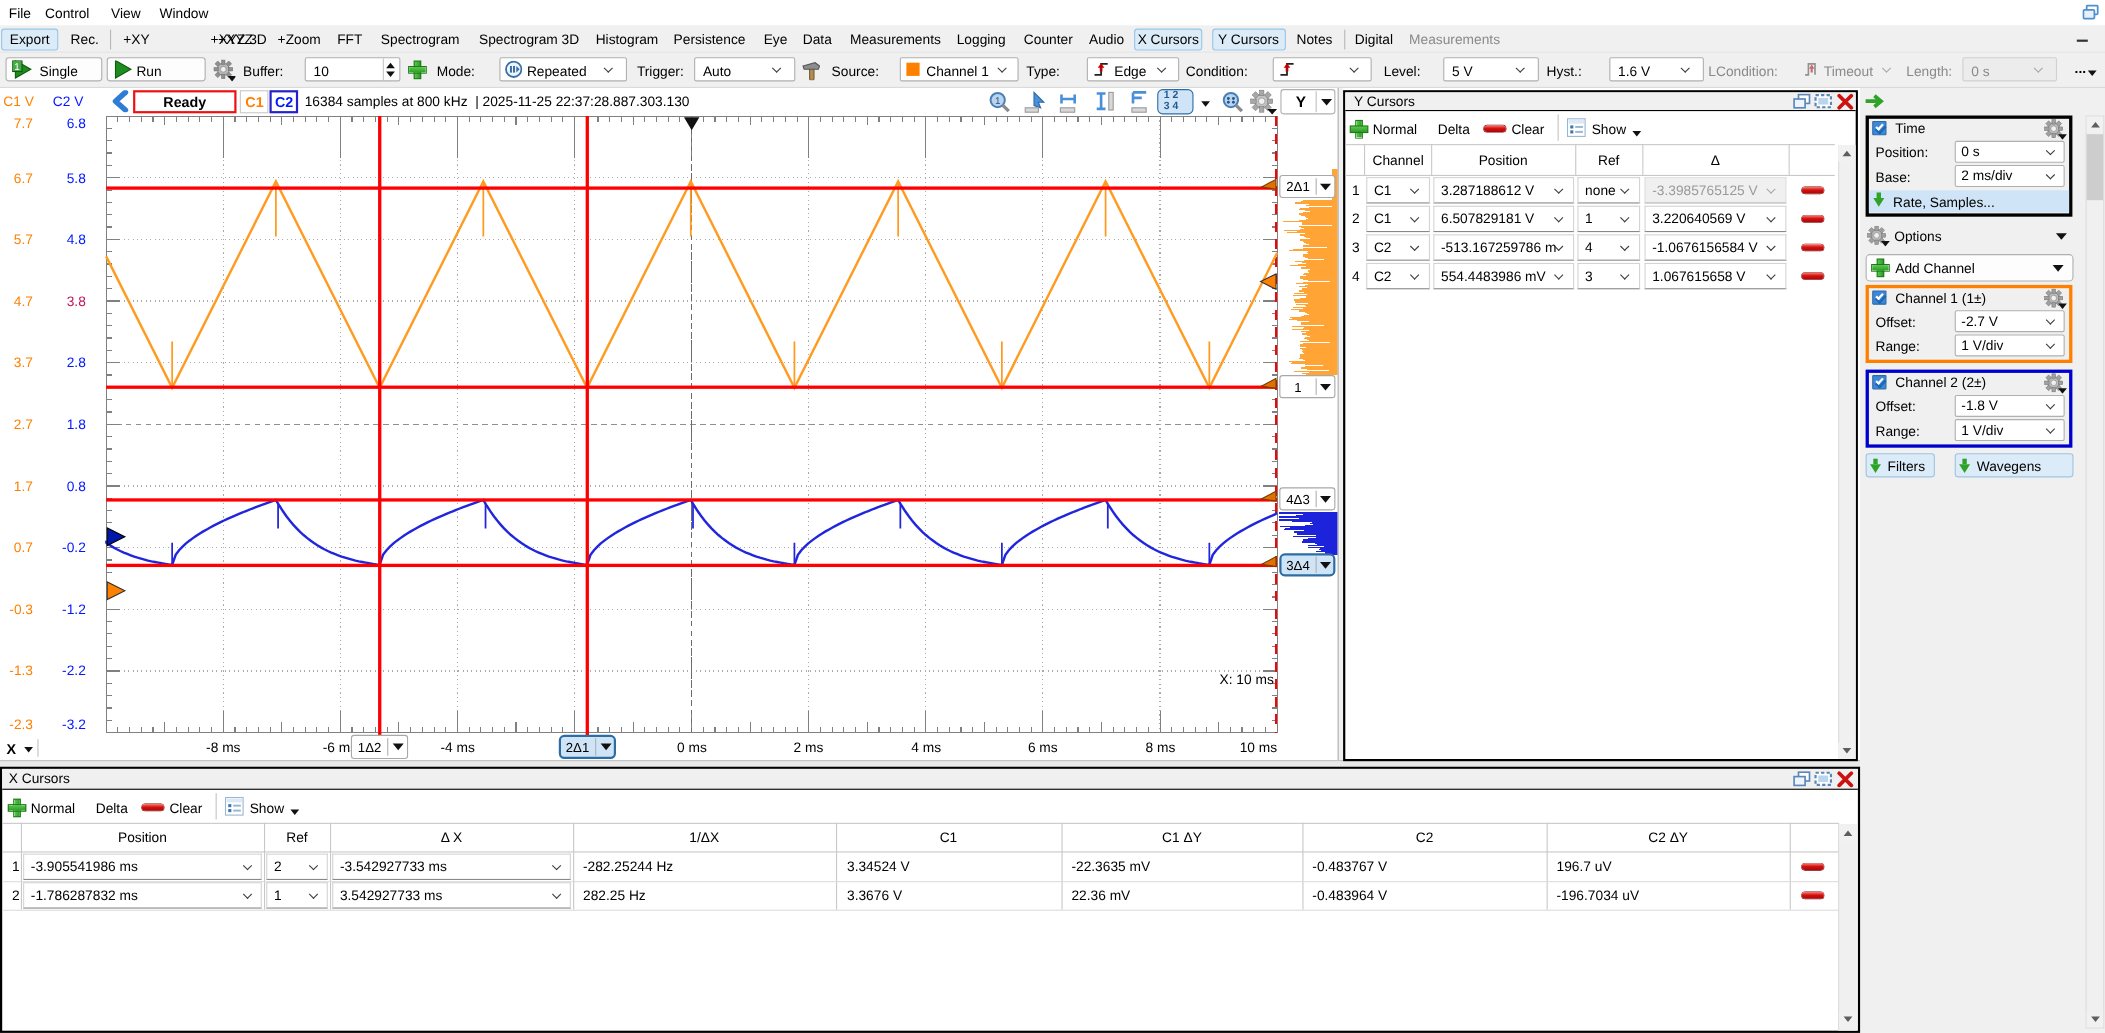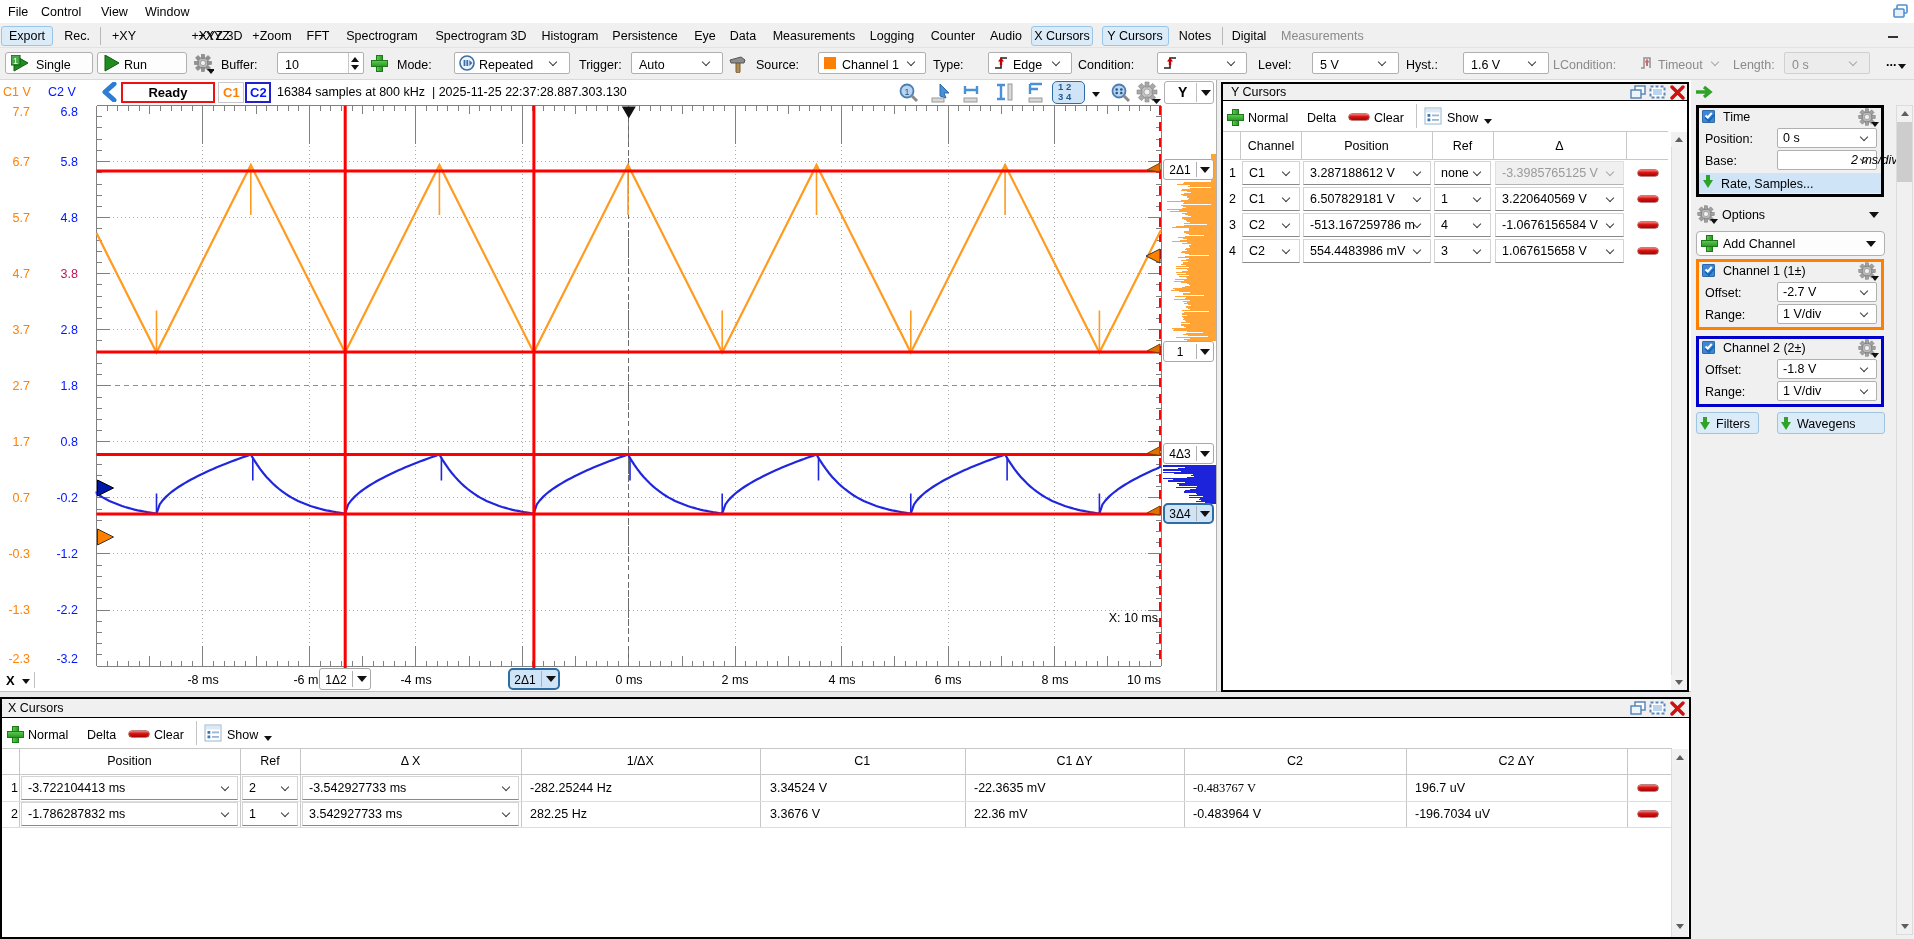--- a/index.html
+++ b/index.html
@@ -984,21 +984,21 @@
     </g>
     <polygon points="13,14 21,14 17,19" fill="#111"></polygon>
   </svg>
 
 <div class="txt" style="left:1705px;top:132px;">Position:</div>
 <div class="combo" style="left:1777px;top:128px;width:100px;height:20px;"></div>
 <div class="txt" style="left:1783px;top:131px;">0 s</div>
 <div class="chev" style="left:1861px;top:134px;"></div>
 <div class="txt" style="left:1705px;top:154px;">Base:</div>
 <div class="combo" style="left:1777px;top:150px;width:100px;height:20px;"></div>
-<div class="txt" style="left:1851px;top:153px;font-style:italic;">2 ms/div</div>
+<div class="txt" style="left:1783px;top:153px;">2 ms/div</div>
 <div class="chev" style="left:1861px;top:156px;"></div>
 <div class="abs" style="left:1699px;top:173px;width:182px;height:20px;background:#cfe4f6;"></div>
 <div class="gdown" style="left:1703px;top:180px;"></div>
 <div class="gdstem" style="left:1706px;top:175px;"></div>
 <div class="txt" style="left:1721px;top:177px;">Rate, Samples...</div>
 <svg class="abs" style="left:1697px;top:205px;" width="22" height="19">
     <g fill="#a0a0a0" stroke="#757575" stroke-width="0.5">
       <circle cx="9" cy="9" r="5.6" fill="#bcbcbc"></circle>
       <rect x="7.4" y="0.8" width="3.2" height="4"></rect>
       <rect x="7.4" y="13.2" width="3.2" height="4"></rect>
@@ -1137,30 +1137,30 @@
 <div class="vline" style="left:240px;top:748px;height:79px;"></div>
 <div class="vline" style="left:300px;top:748px;height:79px;"></div>
 <div class="vline" style="left:521px;top:748px;height:79px;"></div>
 <div class="vline" style="left:759.5px;top:748px;height:79px;"></div>
 <div class="vline" style="left:965px;top:748px;height:79px;"></div>
 <div class="vline" style="left:1184px;top:748px;height:79px;"></div>
 <div class="vline" style="left:1406px;top:748px;height:79px;"></div>
 <div class="vline" style="left:1627px;top:748px;height:79px;"></div>
 <div class="vline" style="left:1671px;top:748px;height:79px;"></div>
 <div class="txt" style="left:11px;top:781px;">1</div>
-<div class="fld" style="left:21px;top:776px;width:217px;height:24px;">-3.722104413 ms</div>
+<div class="fld" style="left:21px;top:776px;width:217px;height:24px;">-3.905541986 ms</div>
 <div class="chev" style="left:222px;top:784px;"></div>
 <div class="fld" style="left:242px;top:776px;width:56px;height:24px;">2</div>
 <div class="chev" style="left:282px;top:784px;"></div>
 <div class="fld" style="left:302px;top:776px;width:217px;height:24px;">-3.542927733 ms</div>
 <div class="chev" style="left:503px;top:784px;"></div>
 <div class="txt" style="left:530px;top:781px;">-282.25244 Hz</div>
 <div class="txt" style="left:770px;top:781px;">3.34524 V</div>
 <div class="txt" style="left:974px;top:781px;">-22.3635 mV</div>
-<div class="txt" style="left:1193px;top:781px;font-family:Liberation Serif, serif;">-0.483767 V</div>
+<div class="txt" style="left:1193px;top:781px;">-0.483767 V</div>
 <div class="txt" style="left:1415px;top:781px;">196.7 uV</div>
 <div class="pill" style="left:1638px;top:785px;"></div>
 <div class="txt" style="left:11px;top:807px;">2</div>
 <div class="fld" style="left:21px;top:802px;width:217px;height:24px;">-1.786287832 ms</div>
 <div class="chev" style="left:222px;top:810px;"></div>
 <div class="fld" style="left:242px;top:802px;width:56px;height:24px;">1</div>
 <div class="chev" style="left:282px;top:810px;"></div>
 <div class="fld" style="left:302px;top:802px;width:217px;height:24px;">3.542927733 ms</div>
 <div class="chev" style="left:503px;top:810px;"></div>
 <div class="txt" style="left:530px;top:807px;">282.25 Hz</div>

